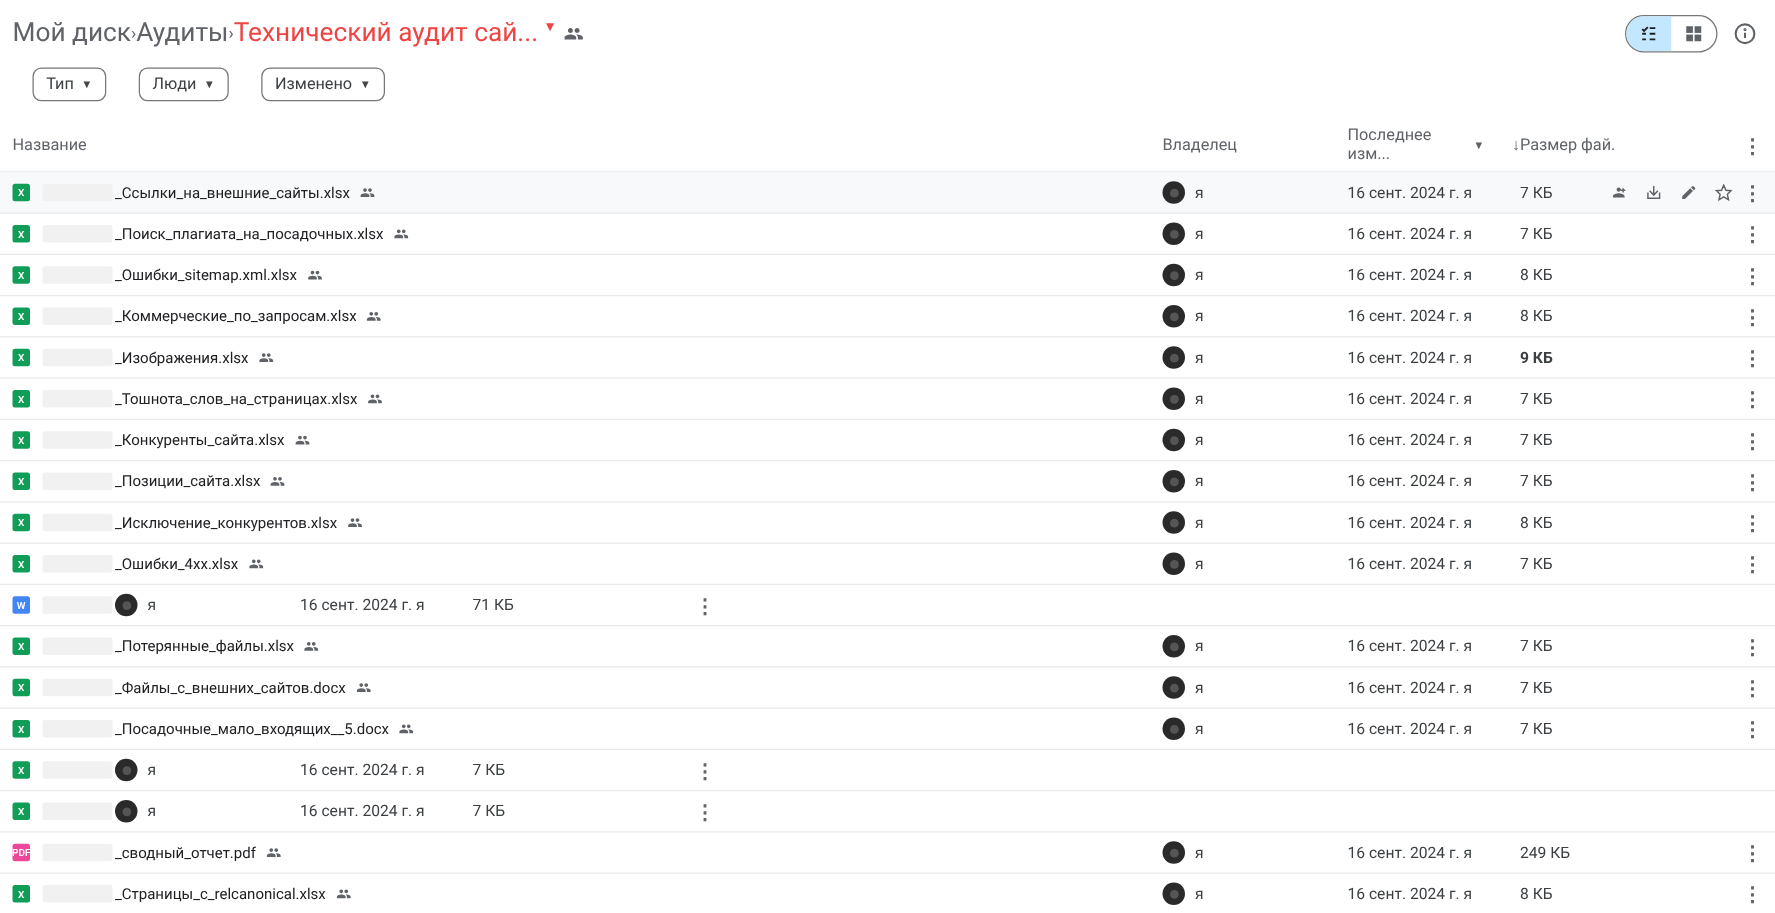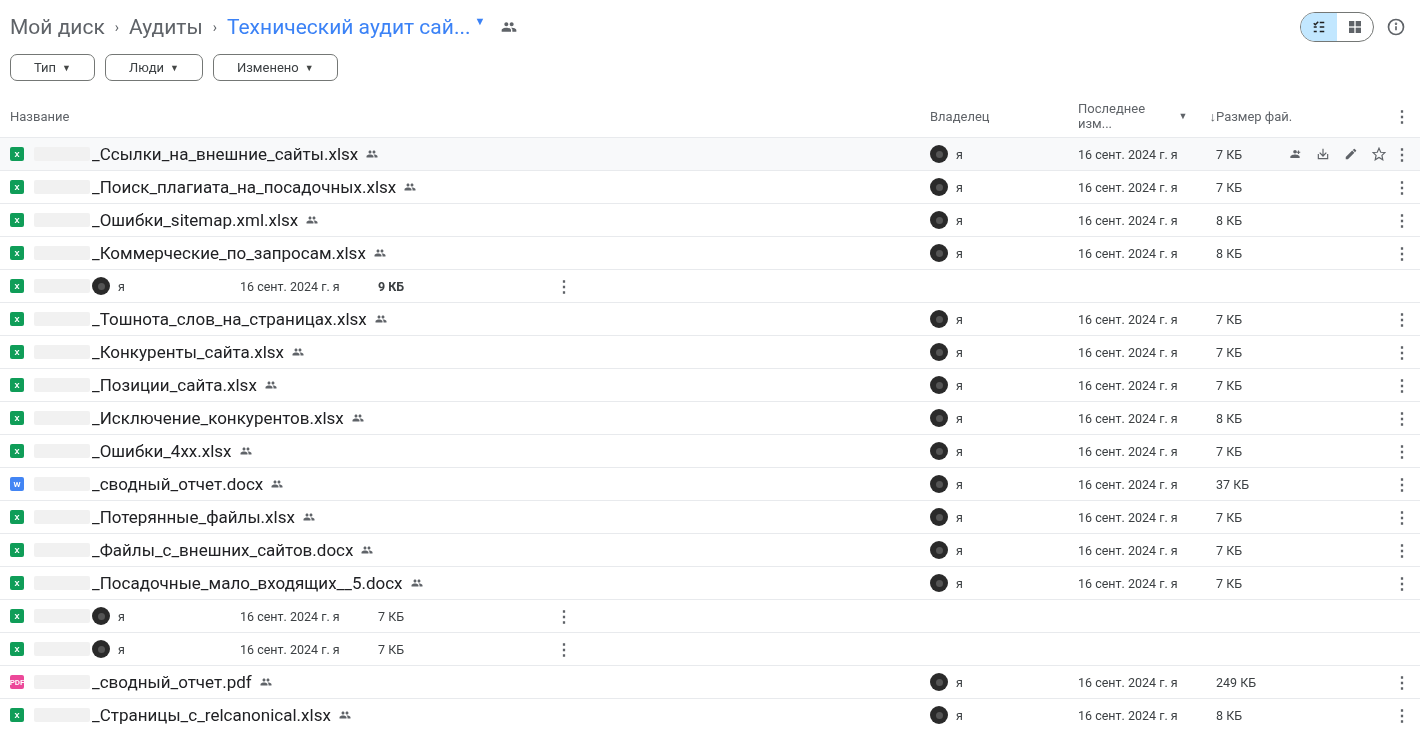--- a/index.html
+++ b/index.html
@@ -1,44 +1,44 @@
 <!DOCTYPE html>
 <html><head>
 <meta charset="utf-8">
 <style>
 * { box-sizing: border-box; margin: 0; padding: 0; }
 body { font-family: Roboto, Arial, sans-serif; font-size: 13px; color: #3c4043; background: #fff; width: 1420px; }
 .header { display: flex; align-items: center; justify-content: space-between; padding: 12px 10px 8px 10px; }
-.breadcrumb { display: flex; align-items: center; gap: 10px; }
+.breadcrumb { display: flex; align-items: center; }
 .crumb { font-size: 21px; color: #5f6368; cursor: pointer; }
-.crumb.current { color: #3b82f6; display: flex; align-items: flex-start; gap: 4px; }
+.crumb.current { color: #ef4444; display: flex; align-items: flex-start; gap: 4px; }
 .chev { color: #5f6368; font-size: 14px; }
 .share-ind { color: #5f6368; font-size: 14px; margin-left: 6px; cursor: pointer; }
 .header-right { display: flex; align-items: center; gap: 8px; }
 .view-toggle { display: flex; border: 1px solid #747775; border-radius: 18px; overflow: hidden; height: 30px; }
 .view-btn { width: 36px; display: flex; align-items: center; justify-content: center; cursor: pointer; }
 .view-btn.active { background: #c2e7ff; }
 .info-btn { width: 28px; height: 28px; display: flex; align-items: center; justify-content: center; color: #5f6368; cursor: pointer; border-radius: 50%; }
 .filters { display: flex; gap: 10px; padding: 4px 10px 14px 10px; }
-.chip { display: flex; align-items: center; gap: 6px; border: 1px solid #747775; border-radius: 7px; padding: 5px 23px; font-size: 13px; color: #3c4043; cursor: pointer; }
+.chip { display: flex; align-items: center; gap: 6px; border: 1px solid #747775; border-radius: 7px; padding: 5px 10px; font-size: 13px; color: #3c4043; cursor: pointer; margin-left: 16px; }
 .chip-caret { font-size: 9px; color: #444746; }
 .col-headers { display: flex; align-items: center; padding: 6px 10px; border-bottom: 1px solid #e8eaed; color: #5f6368; font-size: 13px; }
 .col-name { flex: 1 1 auto; }
 .col-owner { width: 148px; }
 .col-mod { width: 138px; display: flex; align-items: center; gap: 4px; cursor: pointer; }
 .col-size { width: 180px; }
 .col-actions { width: 14px; display: flex; justify-content: flex-end; }
 .row { display: flex; align-items: center; padding: 0 10px; height: 33px; border-bottom: 1px solid #e8eaed; }
 .row.selected { background: #f8f9fa; }
 .file-icon { width: 14px; height: 14px; border-radius: 2px; display: flex; align-items: center; justify-content: center; color: #fff; font-size: 8px; font-weight: 600; margin-right: 10px; flex-shrink: 0; }
 .xlsx { background: #0f9d58; }
 .docx { background: #4285f4; }
 .pdf { background: #ec4899; }
 .blur-box { width: 56px; height: 14px; background: #f1f1f1; border-radius: 2px; margin-right: 2px; flex-shrink: 0; }
-.file-name { flex: 1 1 auto; display: flex; align-items: center; gap: 8px; color: #202124; font-size: 17px; overflow: hidden; }
+.file-name { flex: 1 1 auto; display: flex; align-items: center; gap: 8px; color: #202124; font-size: 12px; overflow: hidden; }
 .shared-icon { color: #5f6368; font-size: 11px; flex-shrink: 0; }
 .owner { width: 148px; display: flex; align-items: center; gap: 8px; font-size: 12.5px; color: #3c4043; }
 .avatar { width: 18px; height: 18px; border-radius: 50%; background: #2a2a2a; flex-shrink: 0; display: flex; align-items: center; justify-content: center; }
 .avatar::after { content: ''; width: 7px; height: 7px; border-radius: 50%; background: #555; }
 .modified { width: 138px; font-size: 12.5px; color: #3c4043; }
 .size { width: 180px; font-size: 12.5px; color: #3c4043; display: flex; align-items: center; }
 .row-actions { display: none; align-items: center; gap: 14px; margin-right: 10px; }
 .row.selected .row-actions, .row:hover .row-actions { display: flex; }
 .action-icon { color: #5f6368; cursor: pointer; font-size: 13px; }
 .more-btn { width: 14px; color: #5f6368; cursor: pointer; display: flex; justify-content: flex-end; font-size: 16px; font-weight: bold; }
@@ -229,20 +229,28 @@
     <span class="modified">16 сент. 2024 г. я</span>
     <span class="size">
         <span style="flex:0 0 auto;">8 КБ</span>
         <span style="flex:1"></span>
       </span>
     <span class="more-btn">⋮</span>
     </div>
     <div class="row">
     <span class="file-icon xlsx">X</span>
     <span class="blur-box"></span>
+    <span class="file-name">
+      <span>_Изображения.xlsx</span>
+      <span class="shared-icon">
+          <svg width="12" height="12" viewBox="0 0 24 24" fill="#5f6368">
+            <path d="M16 11c1.66 0 3-1.34 3-3s-1.34-3-3-3-3 1.34-3 3 1.34 3 3 3zm-8 0c1.66 0 3-1.34 3-3S9.66 5 8 5 5 6.34 5 8s1.34 3 3 3zm0 2c-2.33 0-7 1.17-7 3.5V19h14v-2.5c0-2.33-4.67-3.5-7-3.5zm8 0c-.29 0-.62.02-.97.05 1.16.84 1.97 1.97 1.97 3.45V19h6v-2.5c0-2.33-4.67-3.5-7-3.5z"></path>
+          </svg>
+        </span>
+    </span>
     <span class="owner">
       <span class="avatar"></span>
       <span>я</span>
     </span>
     <span class="modified">16 сент. 2024 г. я</span>
     <span class="size">
         <span style="flex:0 0 auto;font-weight:bold;">9 КБ</span>
         <span style="flex:1"></span>
       </span>
     <span class="more-btn">⋮</span>
@@ -353,35 +361,27 @@
     <span class="modified">16 сент. 2024 г. я</span>
     <span class="size">
         <span style="flex:0 0 auto;">7 КБ</span>
         <span style="flex:1"></span>
       </span>
     <span class="more-btn">⋮</span>
     </div>
     <div class="row">
     <span class="file-icon docx">W</span>
     <span class="blur-box"></span>
-    <span class="file-name">
-      <span>_сводный_отчет.docx</span>
-      <span class="shared-icon">
-          <svg width="12" height="12" viewBox="0 0 24 24" fill="#5f6368">
-            <path d="M16 11c1.66 0 3-1.34 3-3s-1.34-3-3-3-3 1.34-3 3 1.34 3 3 3zm-8 0c1.66 0 3-1.34 3-3S9.66 5 8 5 5 6.34 5 8s1.34 3 3 3zm0 2c-2.33 0-7 1.17-7 3.5V19h14v-2.5c0-2.33-4.67-3.5-7-3.5zm8 0c-.29 0-.62.02-.97.05 1.16.84 1.97 1.97 1.97 3.45V19h6v-2.5c0-2.33-4.67-3.5-7-3.5z"></path>
-          </svg>
-        </span>
-    </span>
-    <span class="owner">
-      <span class="avatar"></span>
-      <span>я</span>
-    </span>
-    <span class="modified">16 сент. 2024 г. я</span>
-    <span class="size">
-        <span style="flex:0 0 auto;">37 КБ</span>
+    <span class="owner">
+      <span class="avatar"></span>
+      <span>я</span>
+    </span>
+    <span class="modified">16 сент. 2024 г. я</span>
+    <span class="size">
+        <span style="flex:0 0 auto;">71 КБ</span>
         <span style="flex:1"></span>
       </span>
     <span class="more-btn">⋮</span>
     </div>
     <div class="row">
     <span class="file-icon xlsx">X</span>
     <span class="blur-box"></span>
     <span class="file-name">
       <span>_Потерянные_файлы.xlsx</span>
       <span class="shared-icon">

